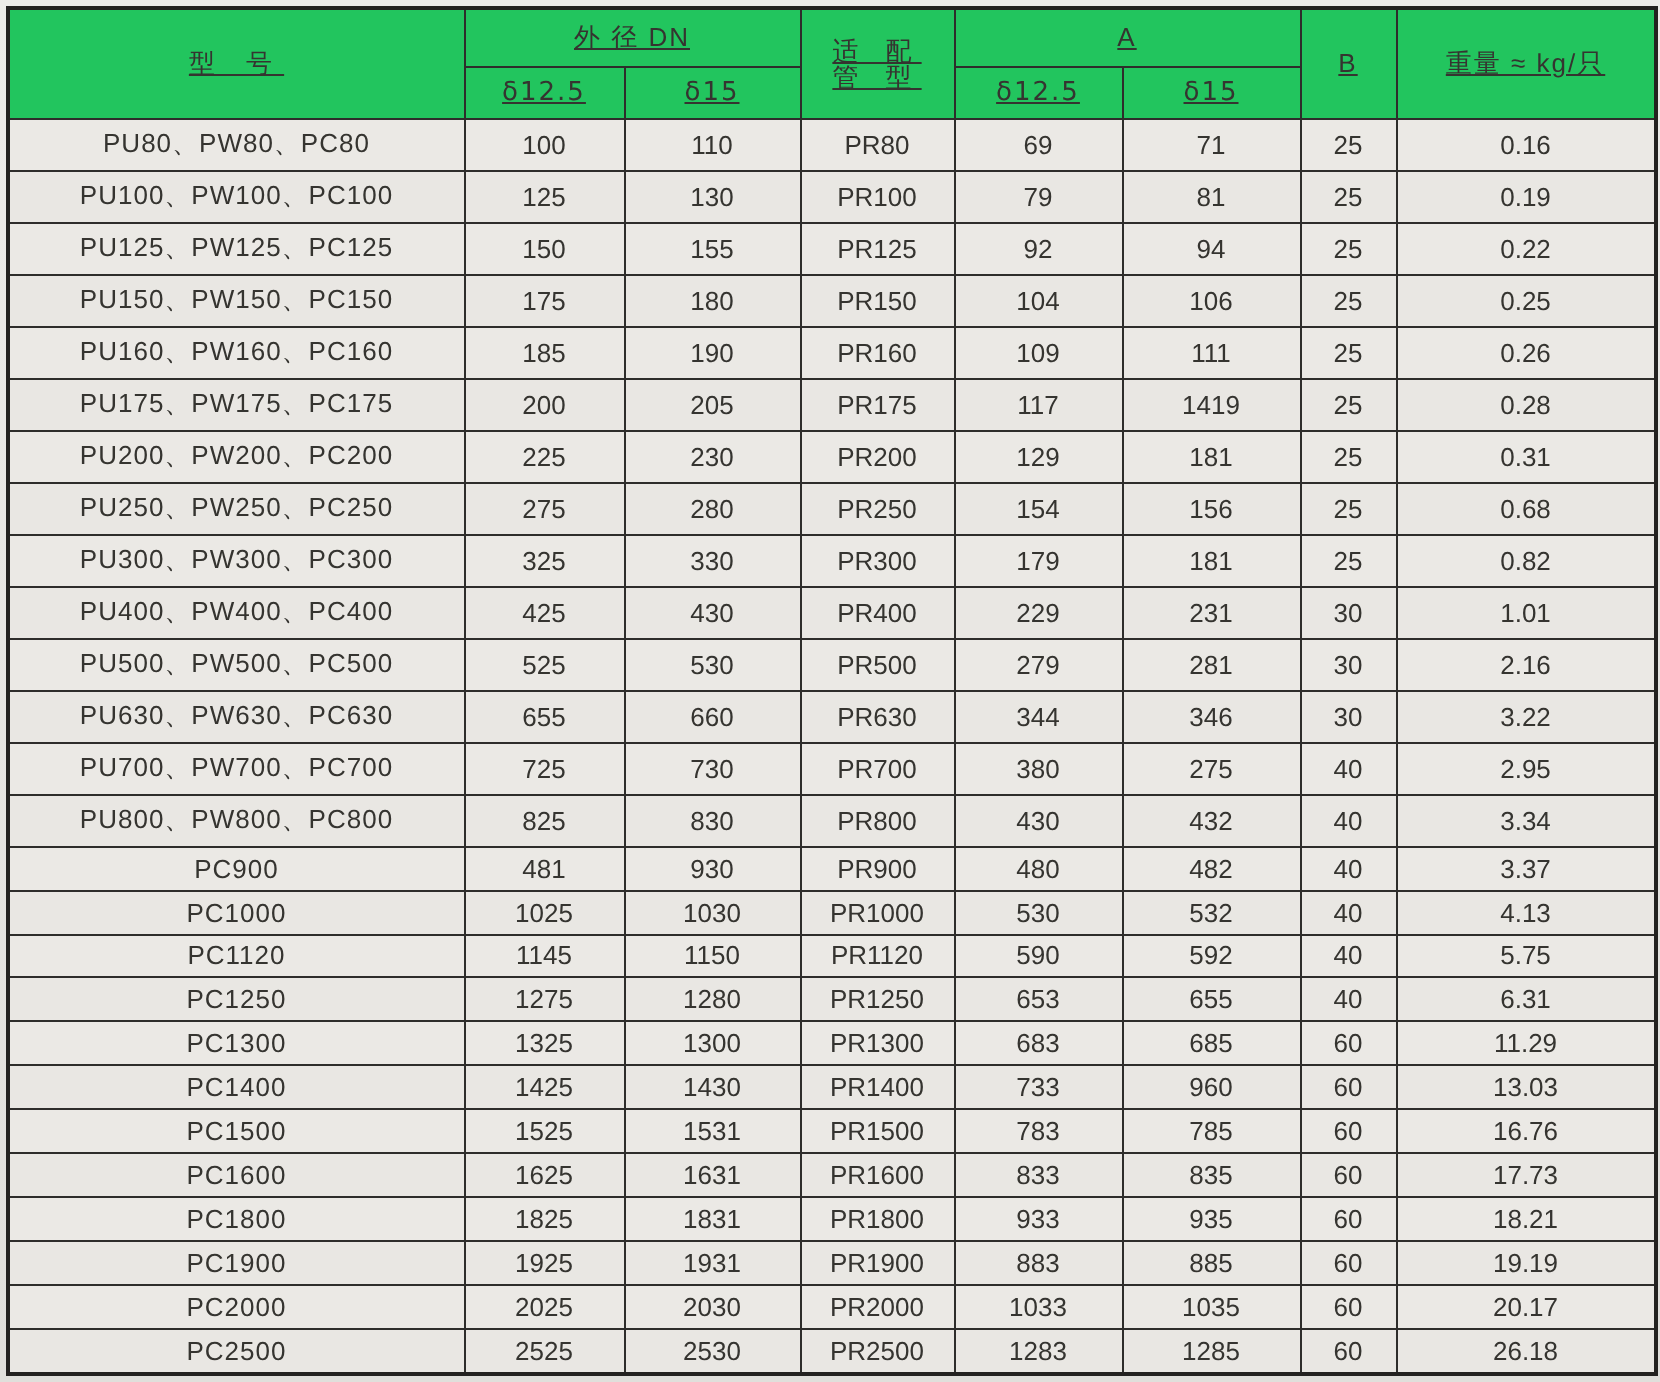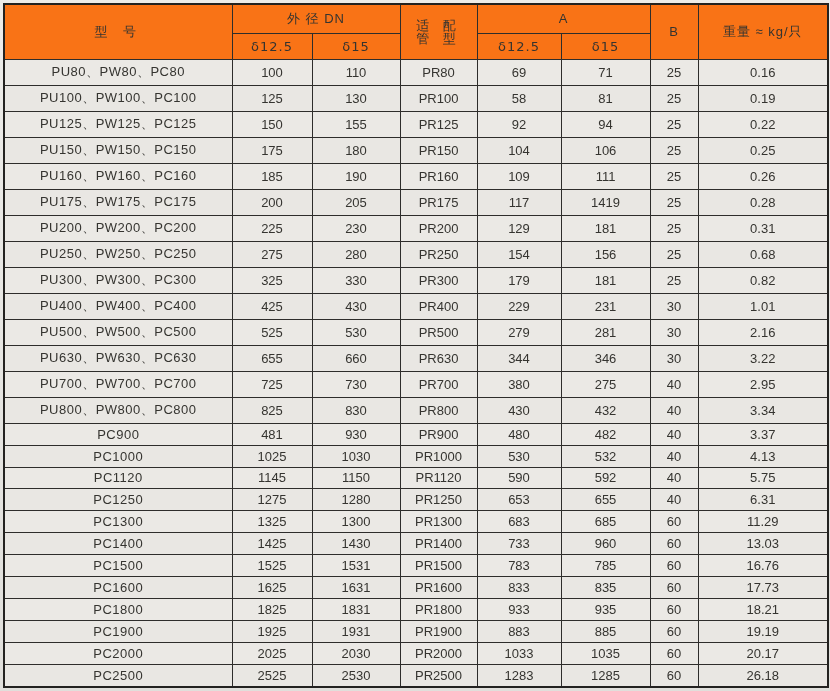--- a/index.html
+++ b/index.html
@@ -39,21 +39,22 @@
     color: #353430;
     font-size: 13px;
     font-weight: normal;
     white-space: nowrap;
     overflow: hidden;
   }
   table.spec { border: 2.5px solid #232220; }
   thead th {
     font-size: 13.5px;
     letter-spacing: 1px;
-    background: #f97316;
+    background: #22c55e;
+    text-decoration: underline;
   }
   thead tr.hrow1 { height: 29px; }
   thead tr.hrow2 { height: 26px; }
   th.model-head { letter-spacing: 6px; }
   th.pipe-head { line-height: 13px; letter-spacing: 5px; padding-top: 1px; }
   th.pipe-head .line { display: block; }
   tbody td { background: #ebe9e5; }
   tbody tr:nth-child(even) td { background: #e9e7e3; }
   td.model-col { font-size: 13px; letter-spacing: 0.5px; margin-left: 45px; }
   .delta { font-family: "DejaVu Sans", sans-serif; margin-left: 12px; }
@@ -101,21 +102,21 @@
           <td>69</td>
           <td>71</td>
           <td>25</td>
           <td>0.16</td>
         </tr>
         <tr>
           <td class="model-col">PU100、PW100、PC100</td>
           <td>125</td>
           <td>130</td>
           <td>PR100</td>
-          <td>58</td>
+          <td>79</td>
           <td>81</td>
           <td>25</td>
           <td>0.19</td>
         </tr>
         <tr>
           <td class="model-col">PU125、PW125、PC125</td>
           <td>150</td>
           <td>155</td>
           <td>PR125</td>
           <td>92</td>

